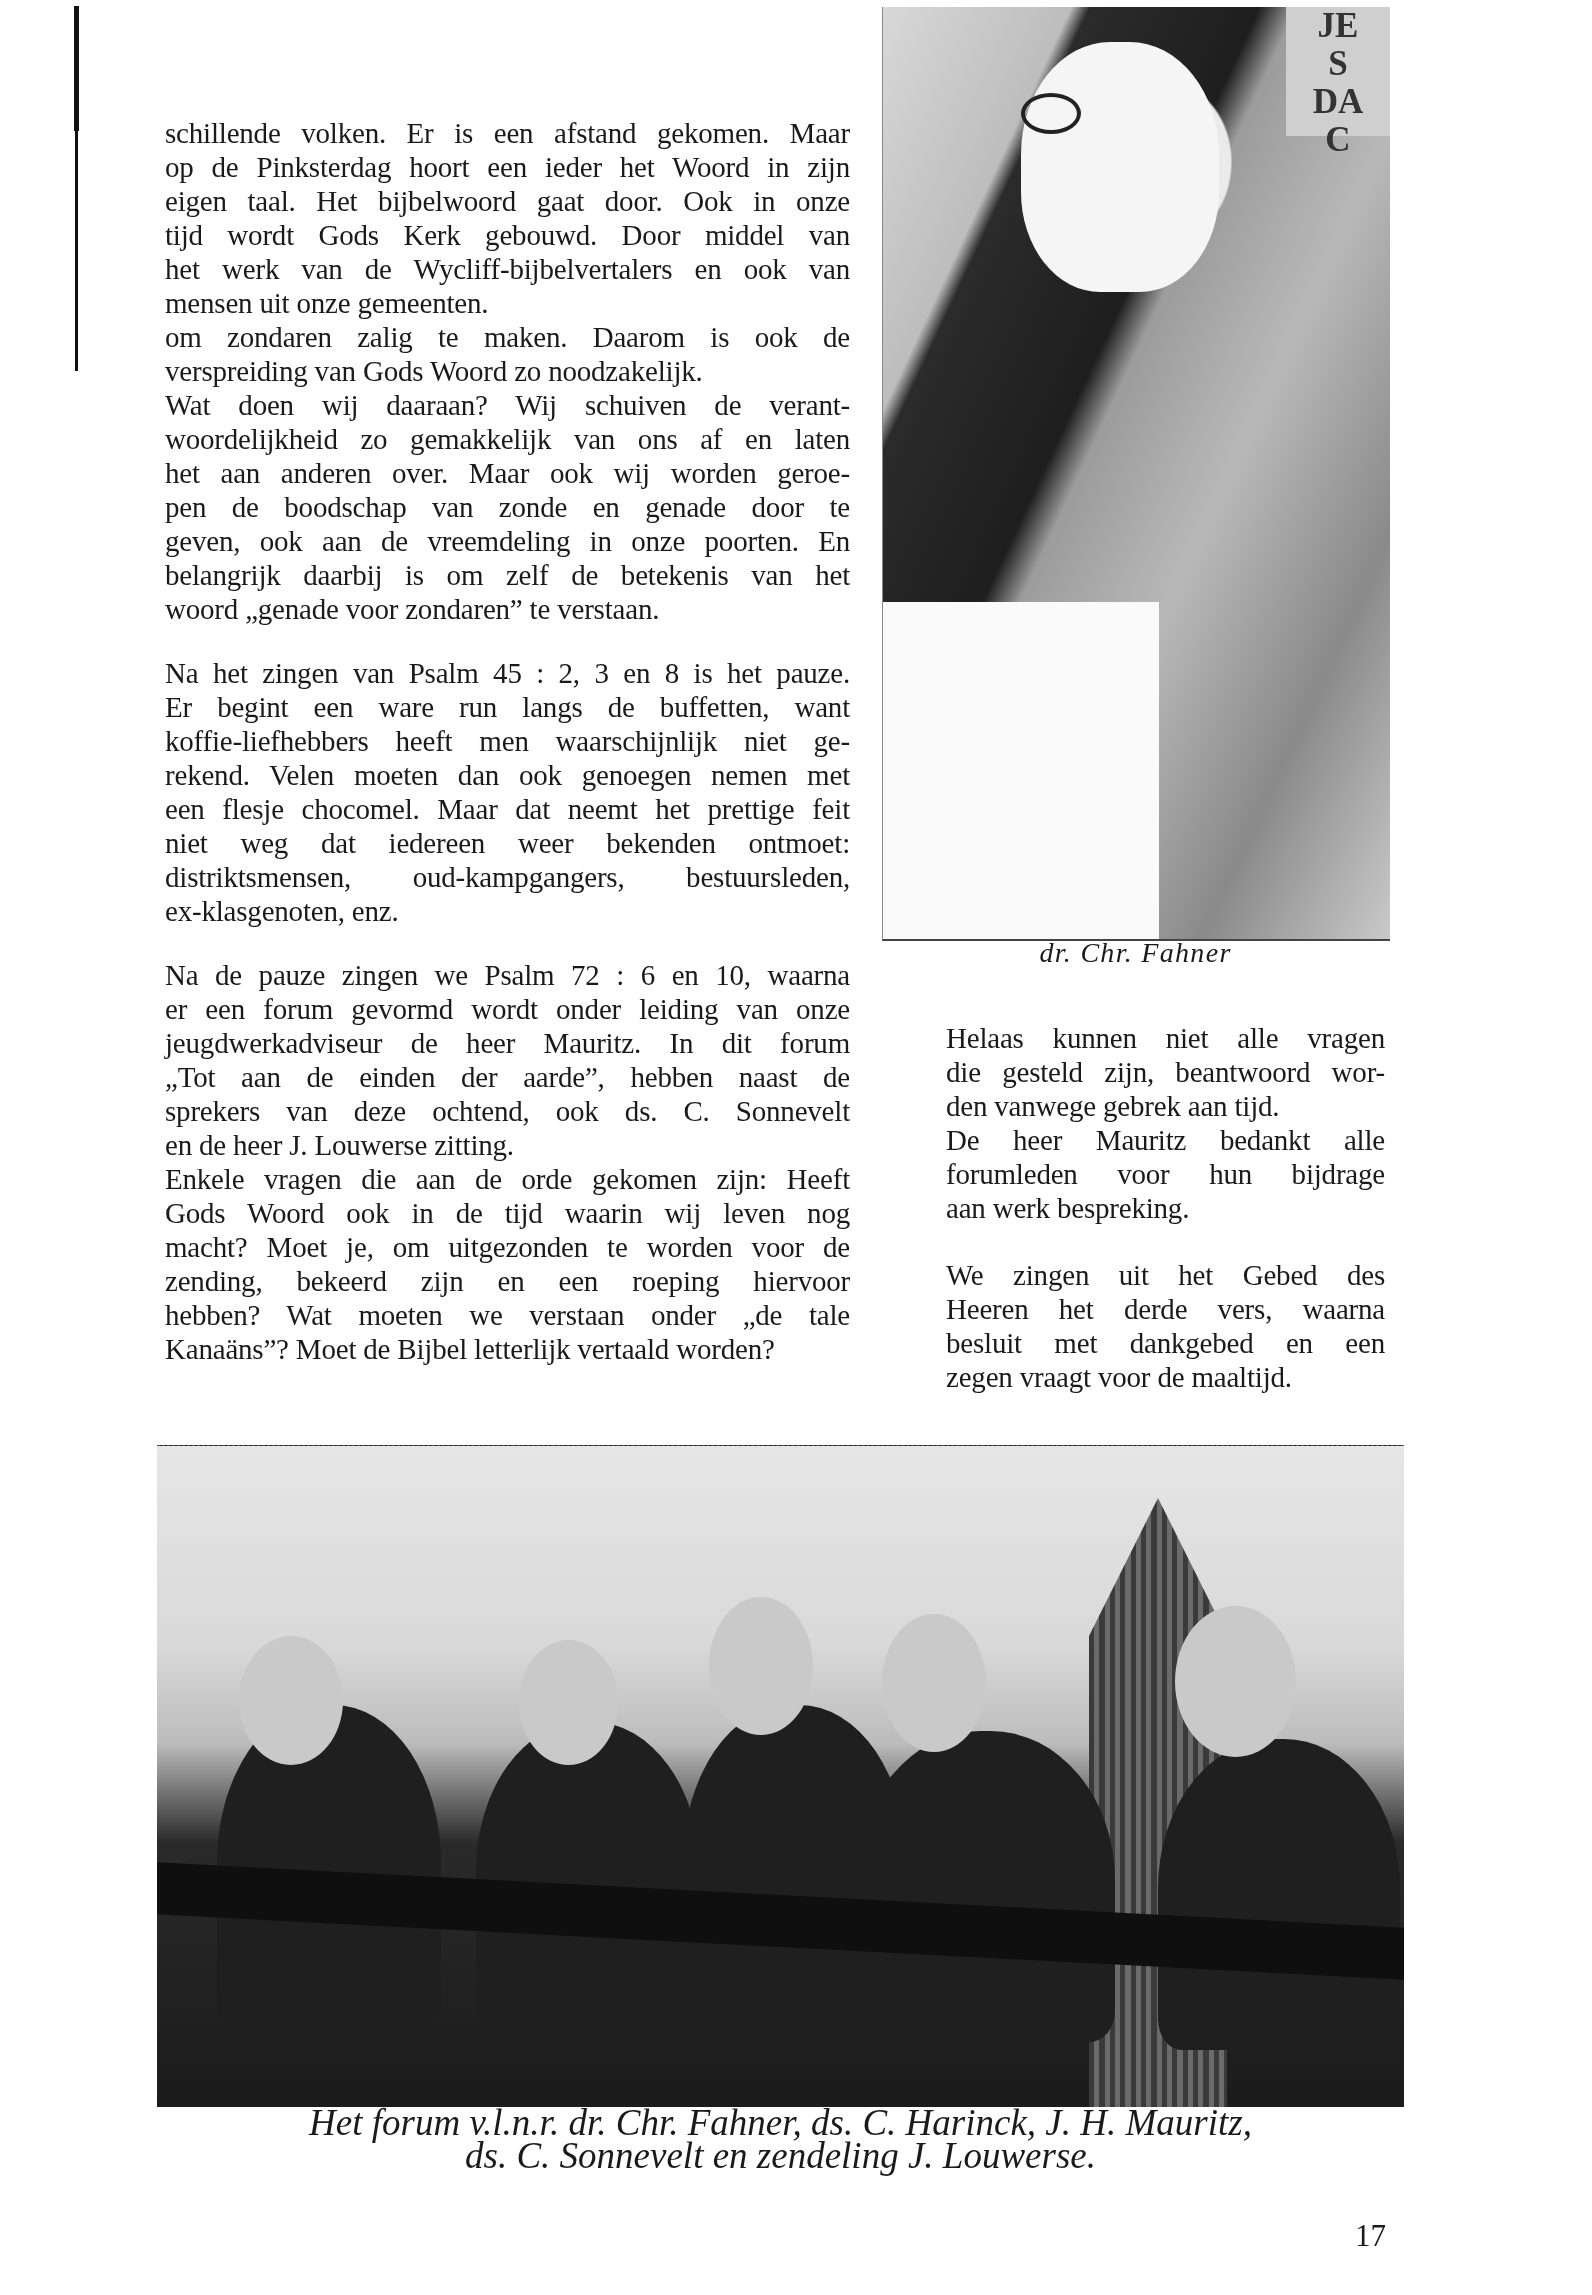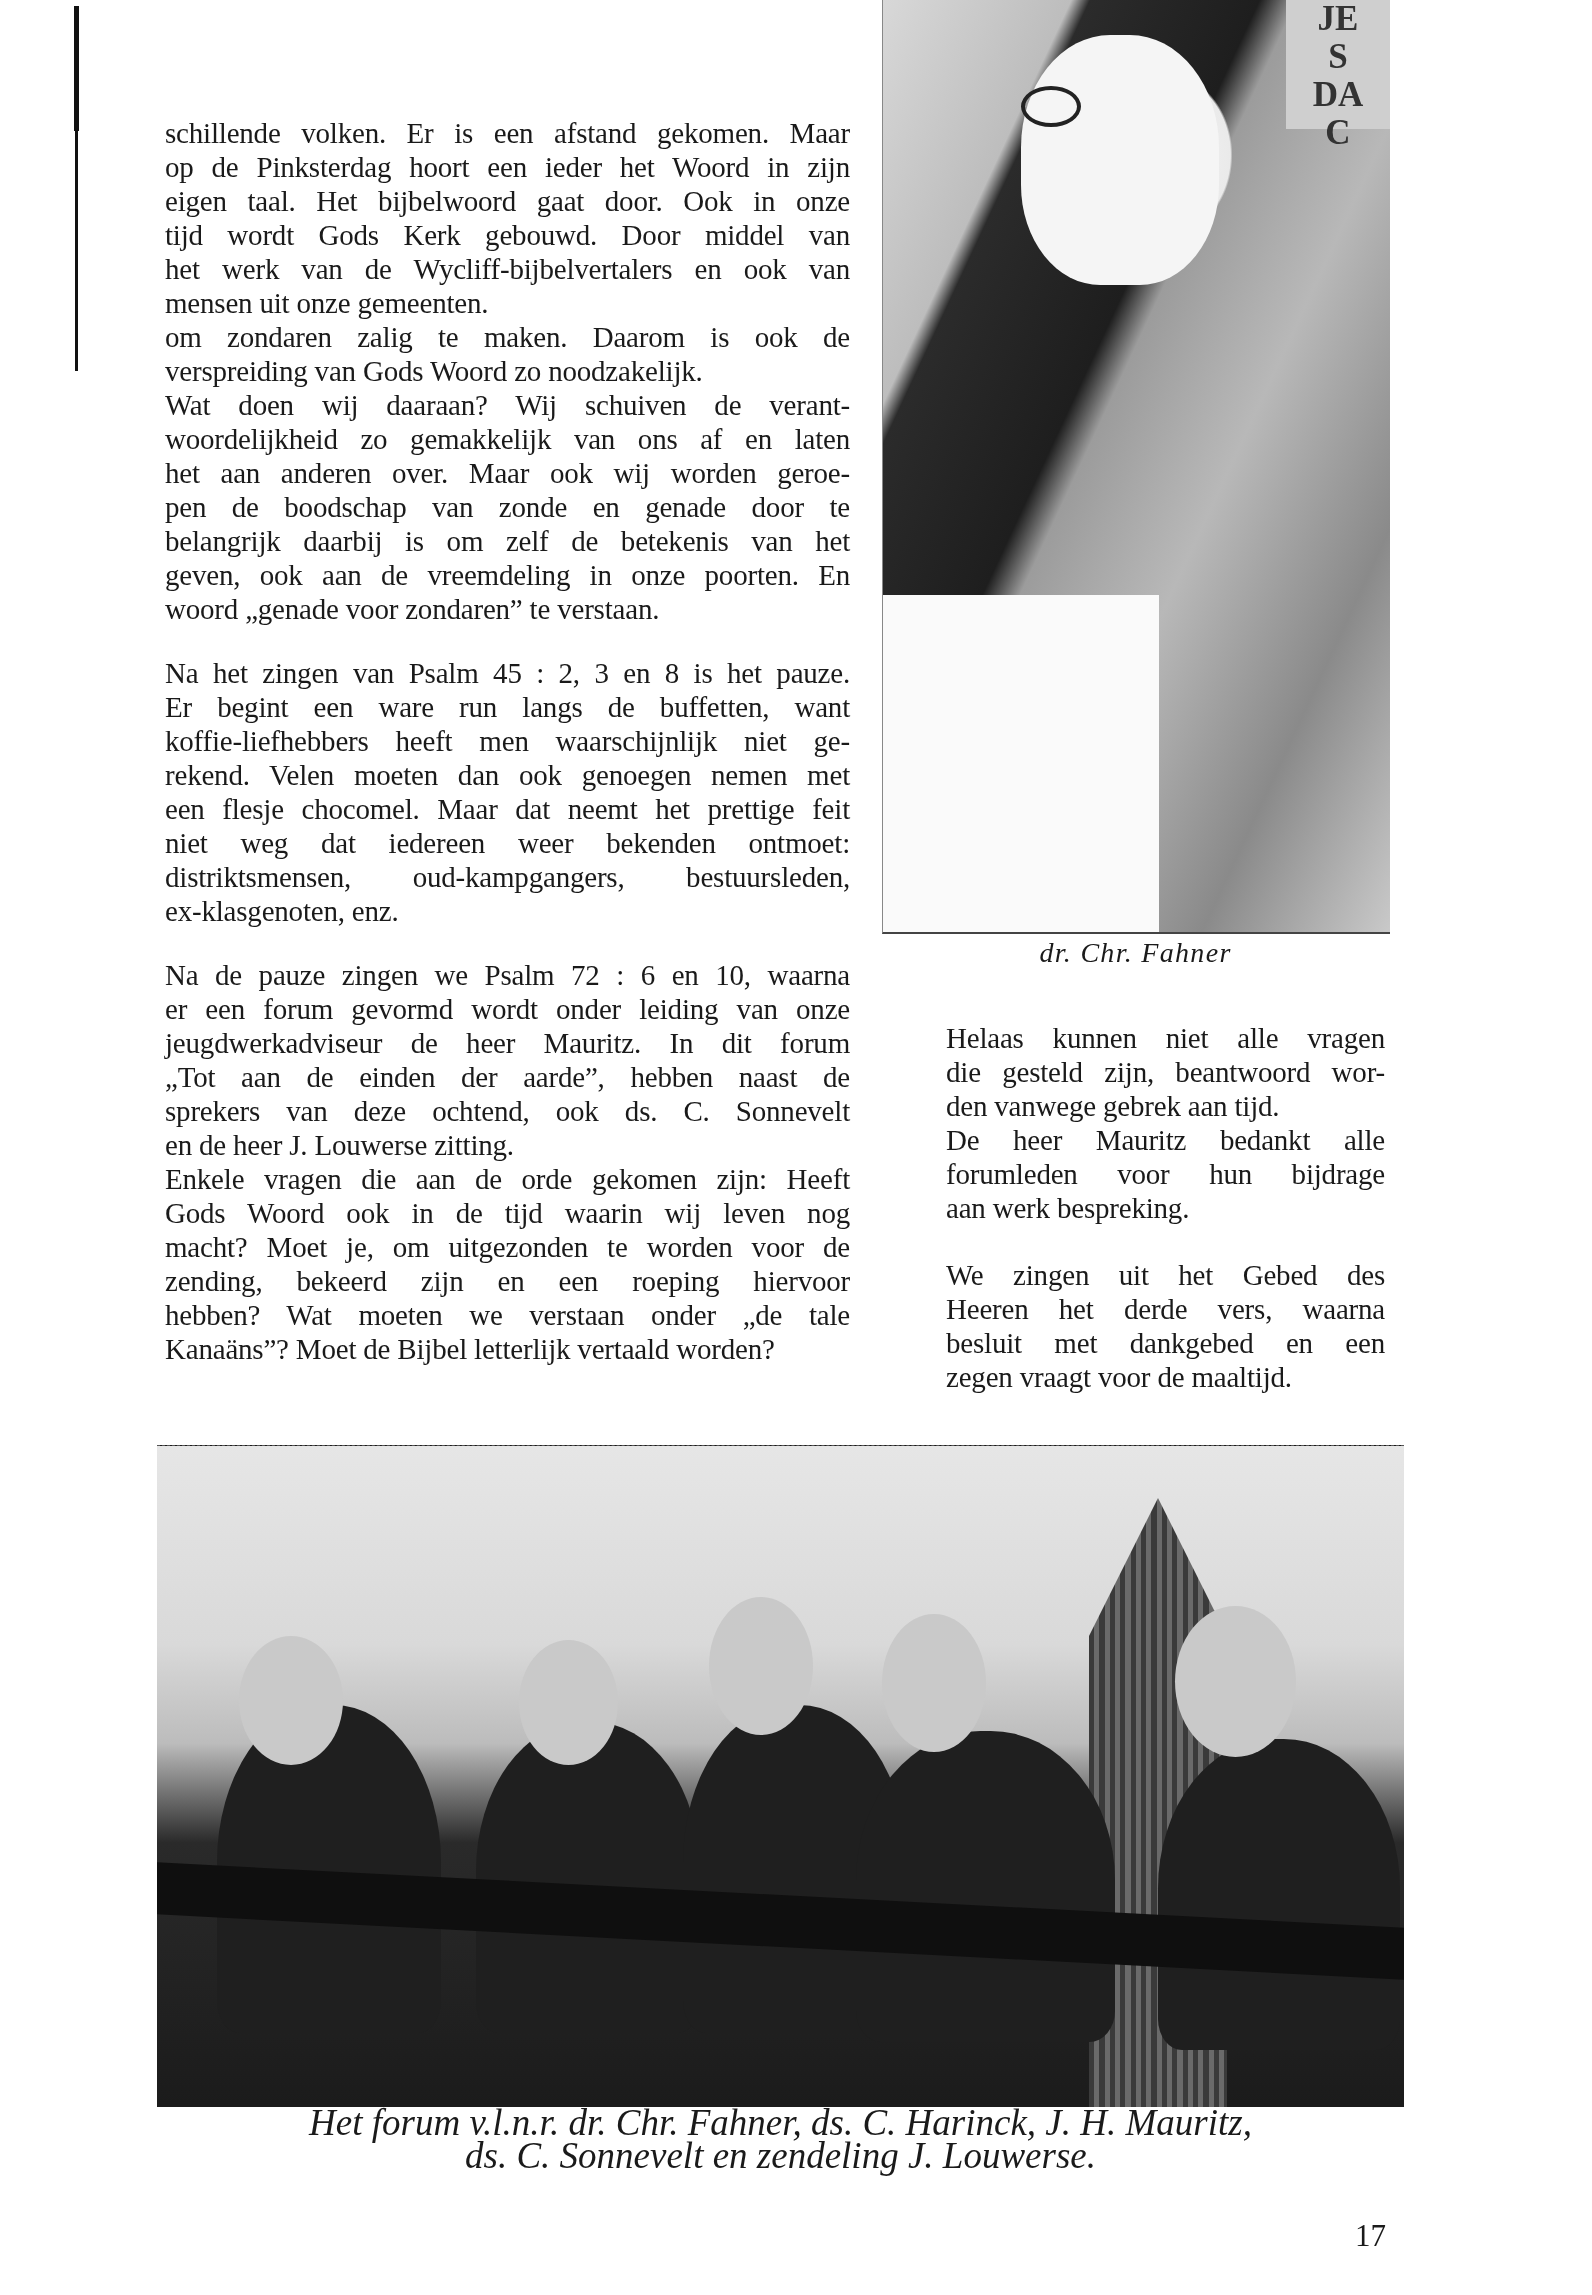--- a/index.html
+++ b/index.html
@@ -10,21 +10,21 @@
   .binding-line { position: absolute; left: 75px; top: 129px; width: 2.6px; height: 242px; background: #111; }
 
   .col-left { position: absolute; left: 158px; top: 109px; width: 699px; }
   .col-right { position: absolute; left: 939px; width: 453px; }
 
   .para { margin: 7px; font-size: 29px; line-height: 34px; text-align: justify; letter-spacing: -0.2px; }
   .para .line { display: block; text-align: justify; text-align-last: justify; white-space: nowrap; }
   .para .line.last { text-align-last: left; }
 
   .photo { position: absolute; overflow: hidden; background: #cfcfcf; }
-  .photo-portrait { left: 882px; top: 0px; width: 507px; height: 932px;
+  .photo-portrait { left: 882px; top: 7px; width: 507px; height: 932px;
      background:
        radial-gradient(ellipse 104px 129px at 285px 155px, #f4f4f4 0%, #eaeaea 60%, rgba(0,0,0,0) 62%),
        linear-gradient(115deg, #d8d8d8 0%, #bdbdbd 20%, #2b2b2b 22%, #1e1e1e 40%, #9c9c9c 44%, #b8b8b8 60%, #8a8a8a 80%, #c9c9c9 100%);
      border-left: 1.7px solid #888; border-bottom: 2.6px solid #444; }
   .portrait-head { position: absolute; left: 138px; top: 35px; width: 198px; height: 250px;
      border-radius: 45% 45% 40% 40%; background: #f5f5f5; }
   .portrait-glasses { position: absolute; left: 138px; top: 86px; width: 52px; height: 33px;
      border: 4.3px solid #222; border-radius: 50%; }
   .portrait-sign { position: absolute; right: 0; top: 0; width: 104px; height: 129px; background: #cfcfcf;
      color: #333; font-weight: bold; font-size: 35px; line-height: 38px; text-align: center; }
@@ -64,22 +64,22 @@
     <span class="line">eigen taal. Het bijbelwoord gaat door. Ook in onze</span>
     <span class="line">tijd wordt Gods Kerk gebouwd. Door middel van</span>
     <span class="line">het werk van de Wycliff-bijbelvertalers en ook van</span>
     <span class="line last">mensen uit onze gemeenten.</span>
     <span class="line">om zondaren zalig te maken. Daarom is ook de</span>
     <span class="line last">verspreiding van Gods Woord zo noodzakelijk.</span>
     <span class="line">Wat doen wij daaraan? Wij schuiven de verant-</span>
     <span class="line">woordelijkheid zo gemakkelijk van ons af en laten</span>
     <span class="line">het aan anderen over. Maar ook wij worden geroe-</span>
     <span class="line">pen de boodschap van zonde en genade door te</span>
+    <span class="line">geven, ook aan de vreemdeling in onze poorten. En</span>
     <span class="line">belangrijk daarbij is om zelf de betekenis van het</span>
-    <span class="line">geven, ook aan de vreemdeling in onze poorten. En</span>
     <span class="line last">woord „genade voor zondaren” te verstaan.</span>
   </p>
 
   <p class="para" style="margin-bottom:30px;">
     <span class="line">Na het zingen van Psalm 45 : 2, 3 en 8 is het pauze.</span>
     <span class="line">Er begint een ware run langs de buffetten, want</span>
     <span class="line">koffie-liefhebbers heeft men waarschijnlijk niet ge-</span>
     <span class="line">rekend. Velen moeten dan ook genoegen nemen met</span>
     <span class="line">een flesje chocomel. Maar dat neemt het prettige feit</span>
     <span class="line">niet weg dat iedereen weer bekenden ontmoet:</span>

